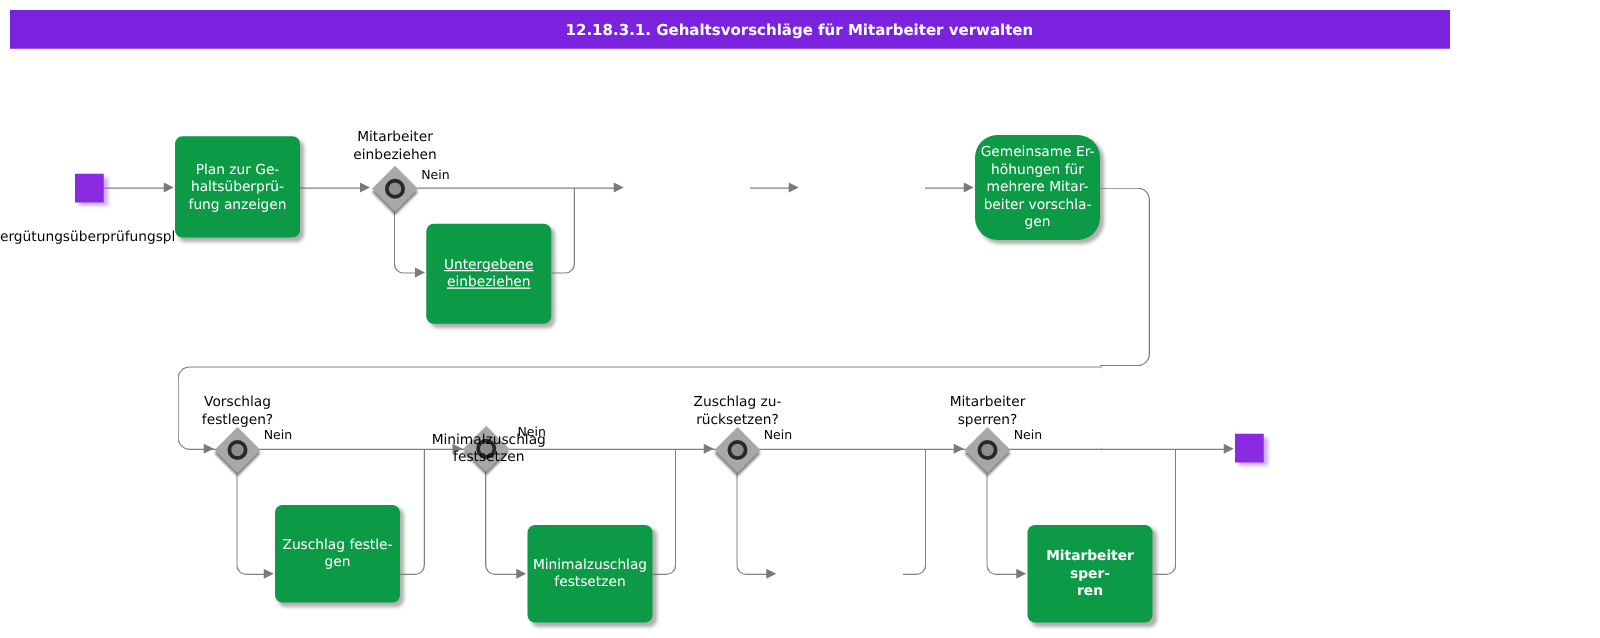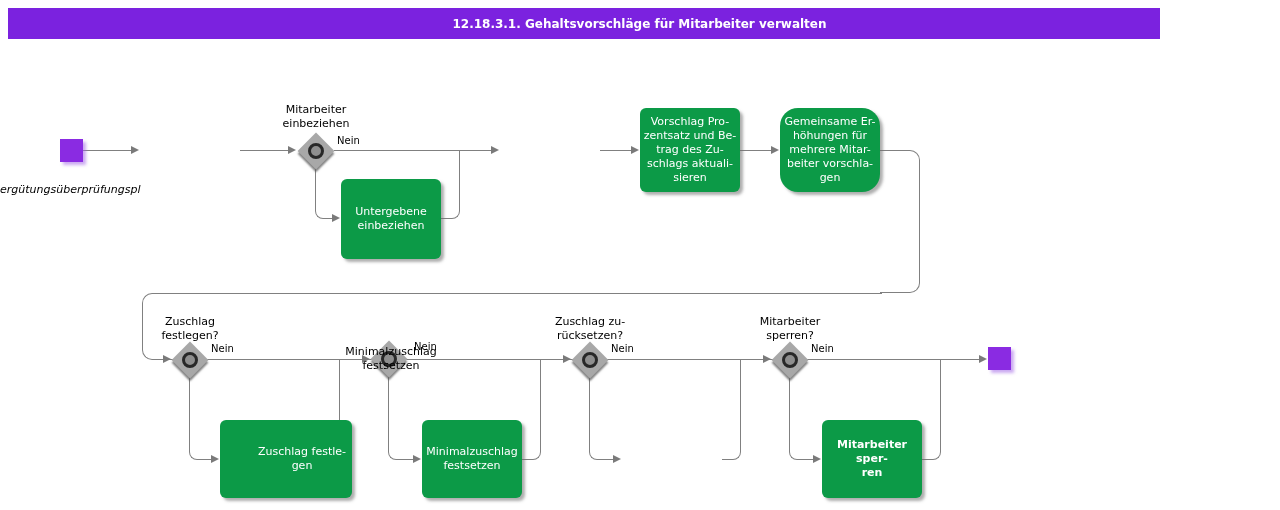--- a/index.html
+++ b/index.html
@@ -21,21 +21,21 @@
   .diamond{position:absolute;width:26px;height:26px;background:#a8a8a8;
            transform:rotate(45deg);box-shadow:2px 2px 2px rgba(90,90,90,.75);z-index:3;
            display:flex;align-items:center;justify-content:center;}
   .diamond .circ{width:10px;height:10px;border:3px solid #282828;border-radius:50%;
                  background:#8e8e8e;}
 
   .lbl{position:absolute;font-size:11px;color:#000;text-align:center;white-space:pre-line;
        line-height:14px;z-index:4;transform:translateX(-50%);}
   .nein{position:absolute;font-size:10px;color:#000;z-index:4;white-space:nowrap;}
   .startlbl{position:absolute;left:0;top:183px;font-size:11px;color:#000;
-            white-space:nowrap;z-index:1;font-style:italic;}
+            white-space:nowrap;z-index:1;}
 
   .ln{position:absolute;z-index:1;box-sizing:border-box;}
   .h{border-top:1px solid #808080;height:0;}
   .wrap-r{border-top:1px solid #808080;border-right:1px solid #808080;
           border-bottom:1px solid #808080;border-top-right-radius:10px;
           border-bottom-right-radius:10px;}
   .wrap-l{border-top:1px solid #808080;border-left:1px solid #808080;
           border-bottom:1px solid #808080;border-top-left-radius:10px;
           border-bottom-left-radius:10px;}
   .br-down{border-left:1px solid #808080;border-bottom:1px solid #808080;
@@ -87,33 +87,31 @@
   <div class="arrow" style="left:979px;top:355px;"></div>
   <div class="arrow" style="left:211px;top:455px;"></div>
   <div class="arrow" style="left:413px;top:455px;"></div>
   <div class="arrow" style="left:613px;top:455px;"></div>
   <div class="arrow" style="left:813px;top:455px;"></div>
 
   <div class="event" style="left:60px;top:139px;"></div>
   <div class="startlbl">ergütungsüberprüfungspl</div>
   <div class="event" style="left:988px;top:347px;"></div>
 
-  <div class="act" style="left:341px;top:179px;width:100px;height:80px;">Untergebene
+  <div class="act" style="left:140px;top:109px;width:100px;height:81px;">Plan zur Ge-
+haltsüberprü-
+fung anzeigen</div>
+  <div class="act" style="left:341px;top:179px;width:100px;height:80px;text-decoration:underline;">Untergebene
 einbeziehen</div>
-  <div class="act" style="left:640px;top:108px;width:100px;height:84px;">Vorschlag Pro-
-zentsatz und Be-
-trag des Zu-
-schlags aktuali-
-sieren</div>
   <div class="act" style="left:780px;top:108px;width:100px;height:84px;border-radius:18px;">Gemeinsame Er-
 höhungen für
 mehrere Mitar-
 beiter vorschla-
 gen</div>
-  <div class="act" style="left:220px;top:420px;width:100px;height:78px;padding-left:32px;">Zuschlag festle-
+  <div class="act" style="left:220px;top:404px;width:100px;height:78px;">Zuschlag festle-
 gen</div>
   <div class="act" style="left:422px;top:420px;width:100px;height:78px;">Minimalzuschlag
 festsetzen</div>
   <div class="act" style="left:822px;top:420px;width:100px;height:78px;font-weight:bold;">Mitarbeiter sper-
 ren</div>
 
   <div class="diamond" style="left:303px;top:138px;">
       <div class="circ"></div>
     </div>
   <div class="diamond" style="left:177px;top:347px;">
@@ -126,21 +124,21 @@
       <div class="circ"></div>
     </div>
   <div class="diamond" style="left:777px;top:347px;">
       <div class="circ"></div>
     </div>
 
   <div class="lbl" style="left:316px;top:103px;">Mitarbeiter
 einbeziehen</div>
   <div class="nein" style="left:337px;top:135px;">Nein</div>
 
-  <div class="lbl" style="left:190px;top:315px;">Zuschlag
+  <div class="lbl" style="left:190px;top:315px;">Vorschlag
 festlegen?</div>
   <div class="nein" style="left:211px;top:343px;">Nein</div>
 
   <div class="nein" style="left:414px;top:341px;">Nein</div>
   <div class="lbl" style="left:391px;top:345px;">Minimalzuschlag
 festsetzen</div>
 
   <div class="lbl" style="left:590px;top:315px;">Zuschlag zu-
 rücksetzen?</div>
   <div class="nein" style="left:611px;top:343px;">Nein</div>

